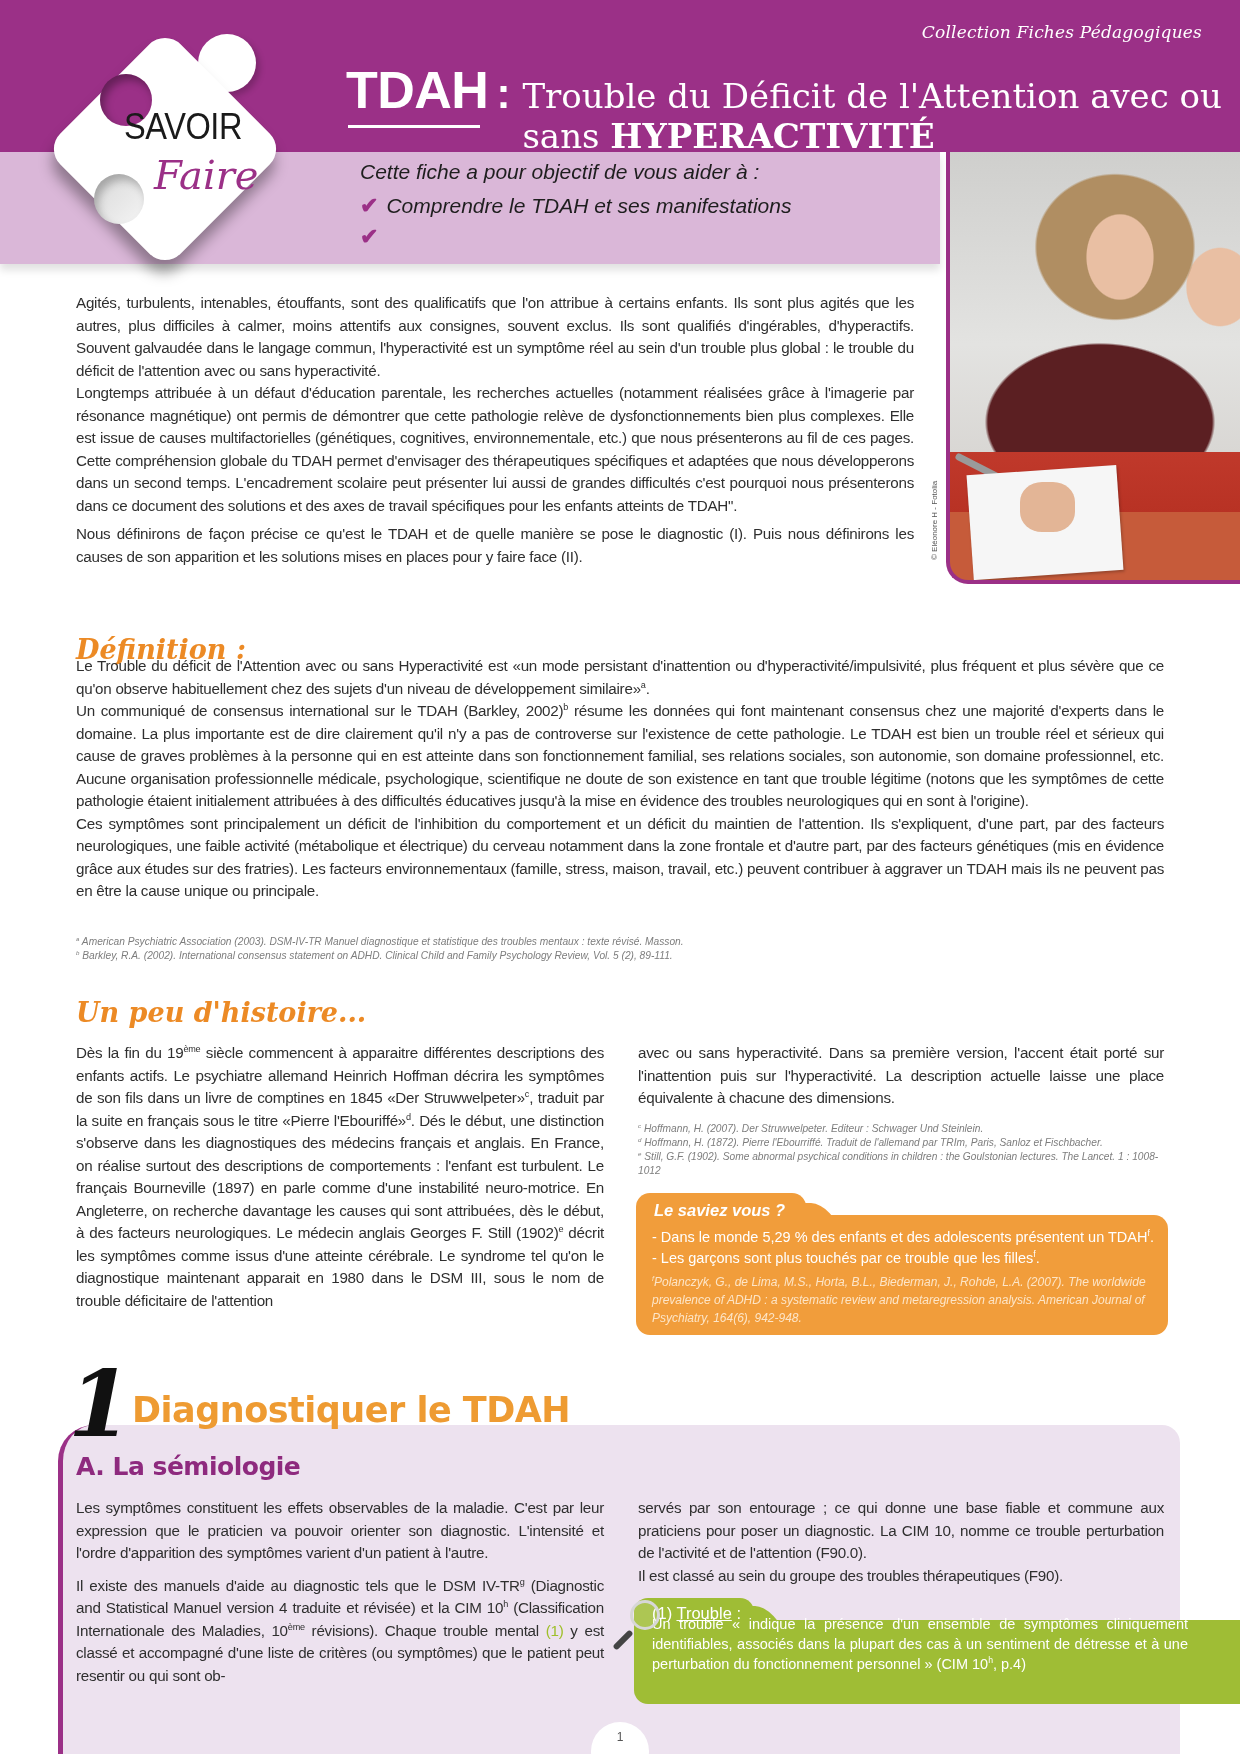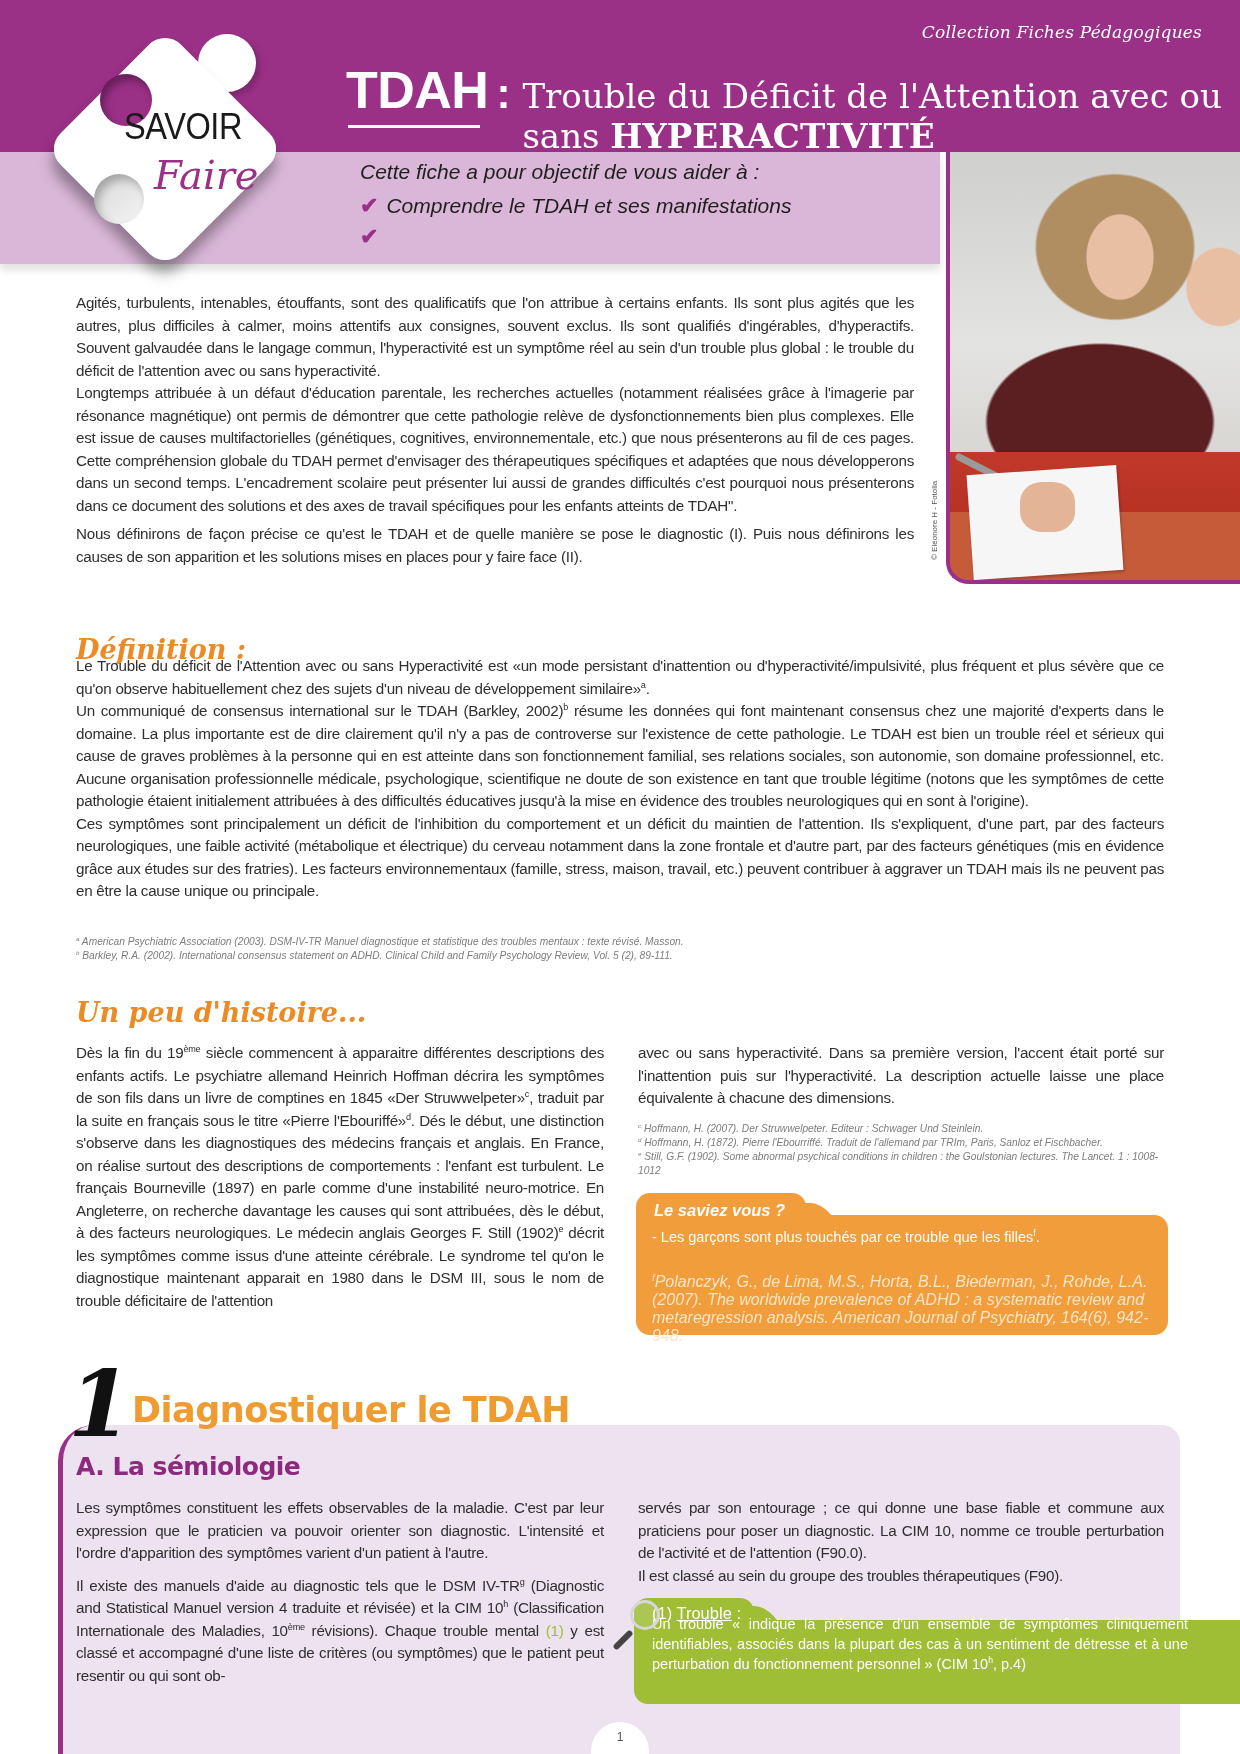--- a/index.html
+++ b/index.html
@@ -65,21 +65,21 @@
   .history-right { position: absolute; left: 638px; top: 1042px; width: 526px; }
   .fn-hist { position: absolute; left: 638px; top: 1122px; width: 526px; }
 
   
   .saviez { position: absolute; left: 636px; top: 1193px; width: 636px; height: 142px; }
   .saviez-tab { position: absolute; left: 0; top: 0; width: 170px; height: 36px; background: #f19d3b; border-radius: 14px 14px 0 0; }
   .saviez-tab::after { content: ""; position: absolute; right: -26px; top: 10px; width: 40px; height: 26px; background: #f19d3b; transform: skewX(40deg); border-top-right-radius: 10px; }
   .saviez-body { position: absolute; left: 0; top: 22px; width: 532px; height: 120px; background: #f19d3b; border-radius: 0 14px 14px 14px; }
   .saviez-title { position: absolute; left: 18px; top: 8px; font-style: italic; font-weight: bold; color: #fff; font-size: 16.5px; }
   .saviez-items { position: absolute; left: 16px; top: 34px; color: #fff; font-size: 14.5px; line-height: 21px; }
-  .saviez-ref { position: absolute; left: 16px; top: 80px; width: 500px; color: #fde5c7; font-style: italic; font-size: 16px; line-height: 18px; }
+  .saviez-ref { position: absolute; left: 16px; top: 80px; width: 500px; color: #fde5c7; font-style: italic; font-size: 12px; line-height: 18px; }
 
   
   .sec1-panel { position: absolute; left: 58px; top: 1425px; width: 1122px; height: 340px; background: #ede2ef; border-left: 5px solid #9b3087; border-top-left-radius: 36px; border-top-right-radius: 18px; }
   .sec1-number { position: absolute; left: 68px; top: 1358px; font-family: "DejaVu Serif", serif; font-style: italic; font-weight: bold; font-size: 92px; color: #111; line-height: 1; }
   .sec1-title { position: absolute; left: 132px; top: 1390px; font-family: "DejaVu Sans", sans-serif; font-weight: bold; font-size: 35px; color: #ee9b32; letter-spacing: -0.5px; }
   .sub-a { position: absolute; left: 76px; top: 1452px; font-family: "DejaVu Sans", sans-serif; font-weight: bold; font-size: 25px; color: #8e2a7e; letter-spacing: -0.5px; }
   .semio-left { position: absolute; left: 76px; top: 1497px; width: 528px; }
   .semio-left .p2 { margin-top: 10px; }
   .semio-right { position: absolute; left: 638px; top: 1497px; width: 526px; }
   .green-ref { color: #9fbf2a; }
@@ -166,20 +166,21 @@
   <div><sup>c</sup> <span>Hoffmann, H. (2007). Der Struwwelpeter. Editeur : Schwager Und Steinlein.</span></div>
   <div><sup>d</sup> <span>Hoffmann, H. (1872). Pierre l'Ebourriffé. Traduit de l'allemand par TRIm, Paris, Sanloz et Fischbacher.</span></div>
   <div><sup>e</sup> <span>Still, G.F. (1902). Some abnormal psychical conditions in children : the Goulstonian lectures. The Lancet. 1 : 1008-1012</span></div>
 </div>
 
 <div class="saviez">
   <div class="saviez-tab"></div>
   <div class="saviez-body"></div>
   <div class="saviez-title">Le saviez vous ?</div>
   <div class="saviez-items">
+    <div><span>- Dans le monde 5,29 % des enfants et des adolescents présentent un TDAH</span><sup>f</sup><span>.</span></div>
     <div><span>- Les garçons sont plus touchés par ce trouble que les filles</span><sup>f</sup><span>.</span></div>
   </div>
   <div class="saviez-ref"><sup>f</sup><span>Polanczyk, G., de Lima, M.S., Horta, B.L., Biederman, J., Rohde, L.A. (2007). The worldwide prevalence of ADHD : a systematic review and metaregression analysis. American Journal of Psychiatry, 164(6), 942-948.</span></div>
 </div>
 
 <div class="sec1-panel"></div>
 <div class="sec1-number">1</div>
 <div class="sec1-title">Diagnostiquer le TDAH</div>
 <div class="sub-a">A. La sémiologie</div>
 

